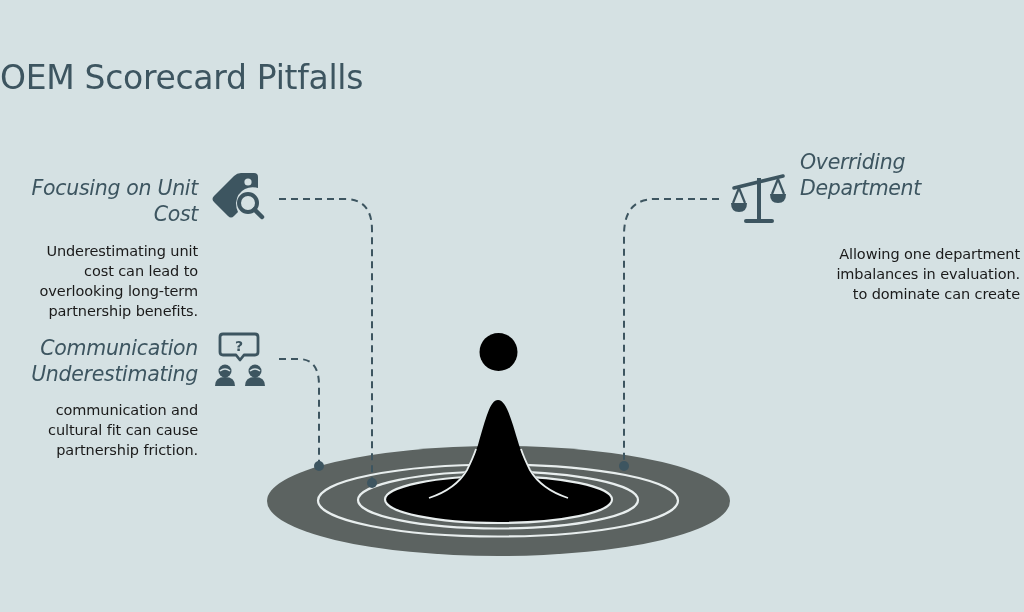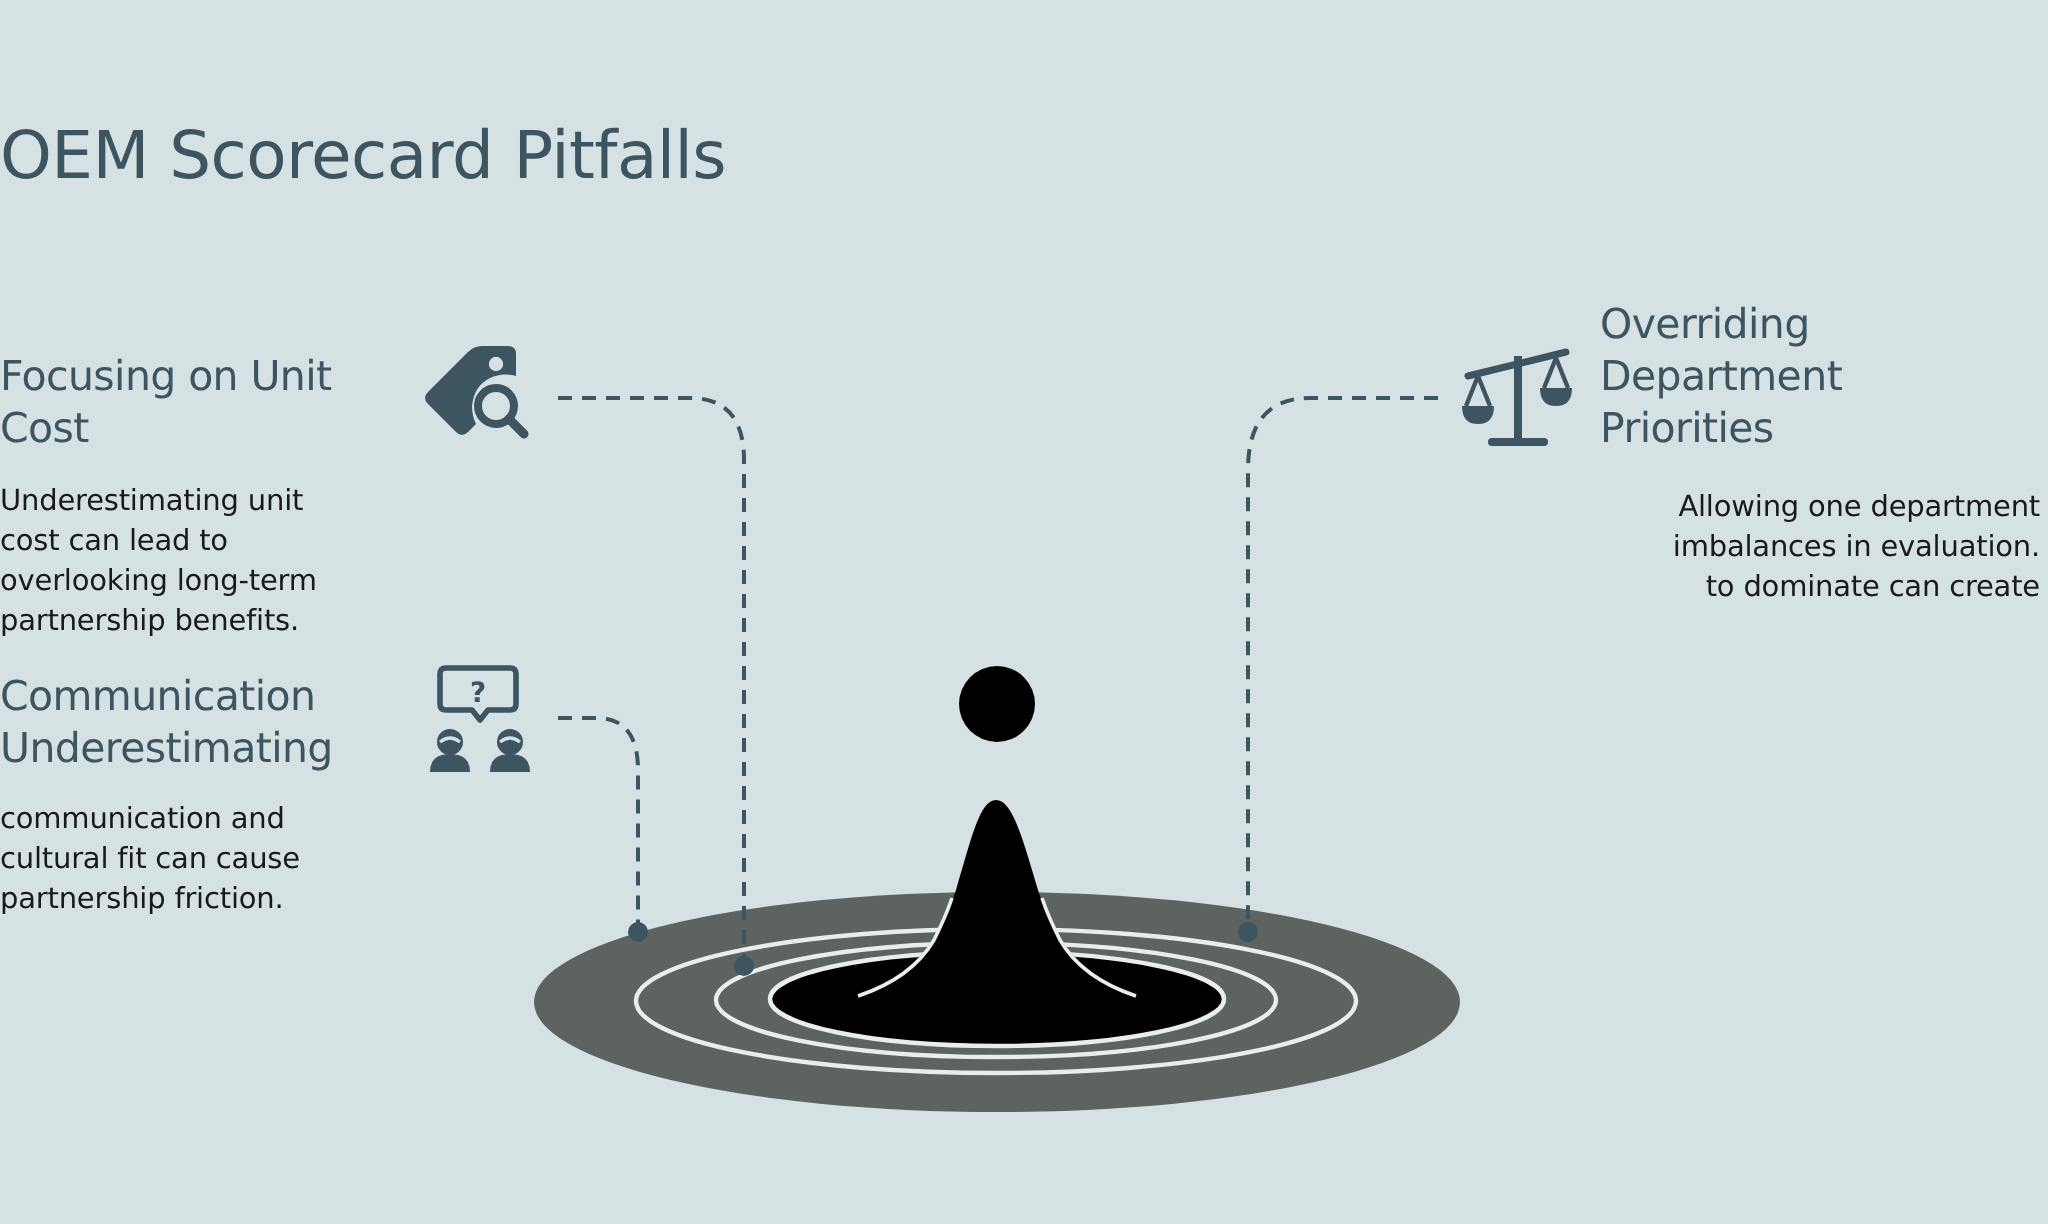--- a/index.html
+++ b/index.html
@@ -23,29 +23,30 @@
       font-size: 33px;
       color: #3d5560;
       letter-spacing: -0.3px;
     }
     .heading {
       position: absolute;
       font-size: 20.5px;
       line-height: 26px;
       color: #3d5560;
       letter-spacing: -0.3px;
+      font-style: italic;
     }
     .desc {
       position: absolute;
       font-size: 14.5px;
       line-height: 20px;
       color: #1a1a1a;
       letter-spacing: -0.1px;
     }
-    .right-align { }
+    .right-align { text-align: right; }
     .left-align { text-align: left; }
     svg.scene {
       position: absolute;
       left: 0;
       top: 0;
     }
     .icon {
       position: absolute;
     }
   </style>
@@ -138,19 +139,18 @@
 
   <path d="M 9 16 L 3 31 M 9 16 L 15 31" stroke="#3d5560" stroke-width="2.2" fill="none"></path>
   <path d="M 1 31 L 17 31 Q 17 40 9 40 Q 1 40 1 31 Z" fill="#3d5560"></path>
 
   <path d="M 48 7 L 42 22 M 48 7 L 54 22" stroke="#3d5560" stroke-width="2.2" fill="none"></path>
   <path d="M 40 22 L 56 22 Q 56 31 48 31 Q 40 31 40 22 Z" fill="#3d5560"></path>
 </svg>
 <div class="heading left-align" style="left: 800px; width: 220px; top: 149px;">
   <div>Overriding</div>
   <div>Department</div>
-  <div>Priorities</div>
 </div>
 <div class="desc left-align" style="left: 800px; width: 220px; top: 244px; text-align: right;">
   <div>Allowing one department</div>
   <div>imbalances in evaluation.</div>
   <div>to dominate can create</div>
 </div>
 
 </body></html>

